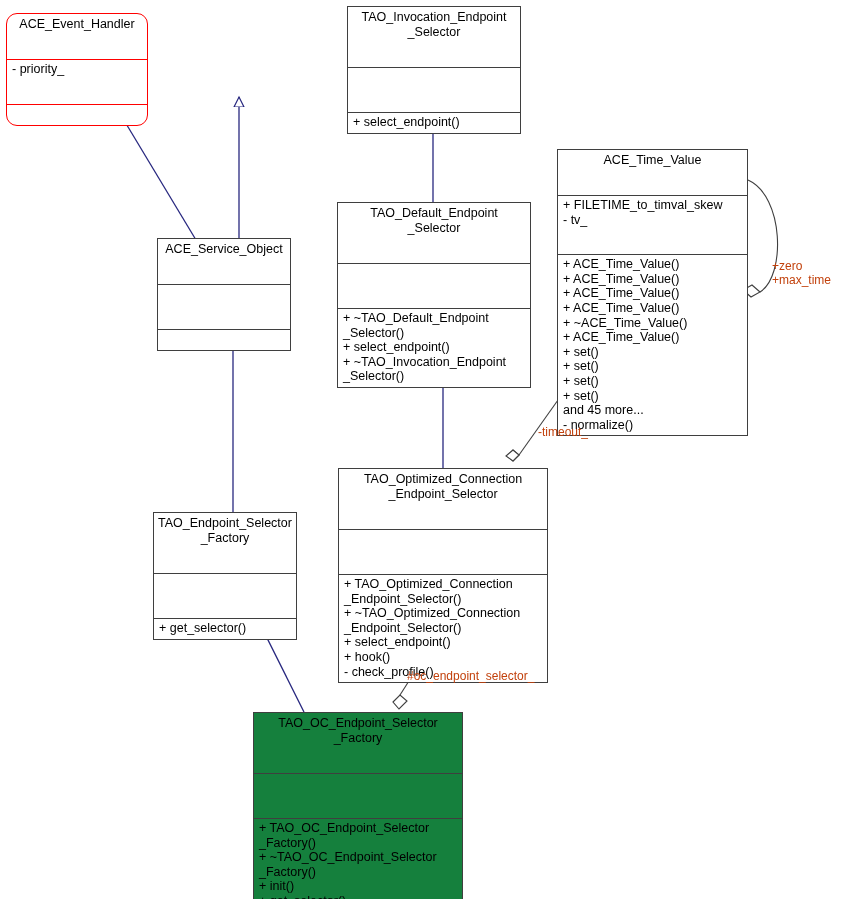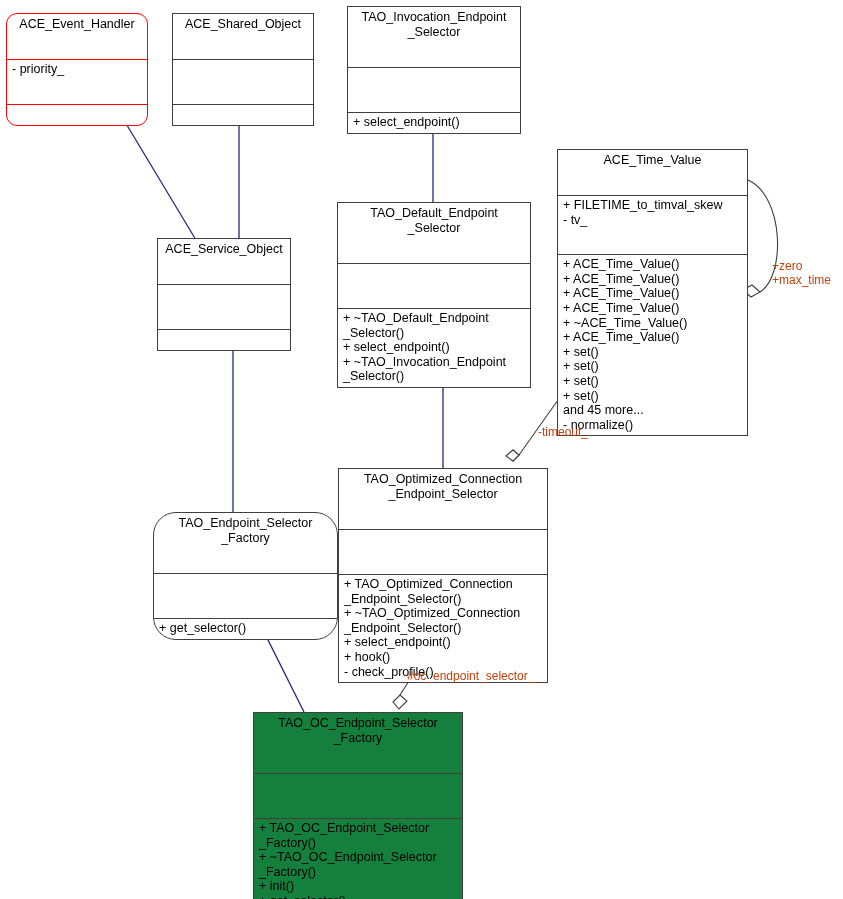--- a/index.html
+++ b/index.html
@@ -130,25 +130,20 @@
       <path d="M393,702 L400,695 L407,701 L399,709 Z" fill="#ffffff" stroke="#3f3f3f" stroke-width="1.1"></path>
     </g>
   </svg>
 
   <div class="node redborder" style="left:6px; top:13px; width:142px;border-radius:11px;">
     <div class="title">ACE_Event_Handler</div>
     <div class="sep compartment">- priority_</div>
     <div class="sep compartment empty"></div>
   </div>
 
-  <div class="node" style="left:172px; top:13px; width:142px;">
-    <div class="title">ACE_Shared_Object</div>
-    <div class="sep compartment empty"></div>
-    <div class="sep compartment empty"></div>
-  </div>
 
   <div class="node" style="left:347px; top:6px; width:174px;">
     <div class="title">TAO_Invocation_Endpoint
 _Selector</div>
     <div class="sep compartment empty"></div>
     <div class="sep compartment">+ select_endpoint()</div>
   </div>
 
   <div class="node" style="left:557px; top:149px; width:191px;">
     <div class="title">ACE_Time_Value</div>
@@ -191,21 +186,21 @@
     <div class="sep compartment empty"></div>
     <div class="sep compartment">+ TAO_Optimized_Connection
 _Endpoint_Selector()
 + ~TAO_Optimized_Connection
 _Endpoint_Selector()
 + select_endpoint()
 + hook()
 - check_profile()</div>
   </div>
 
-  <div class="node" style="left:153px; top:512px; width:185px;border-radius:23px;">
+  <div class="node" style="left:153px; top:512px; width:144px;">
     <div class="title">TAO_Endpoint_Selector
 _Factory</div>
     <div class="sep compartment empty"></div>
     <div class="sep compartment">+ get_selector()</div>
   </div>
 
   <div class="node highlight" style="left:253px; top:712px; width:210px;">
     <div class="title">TAO_OC_Endpoint_Selector
 _Factory</div>
     <div class="sep compartment empty"></div>

